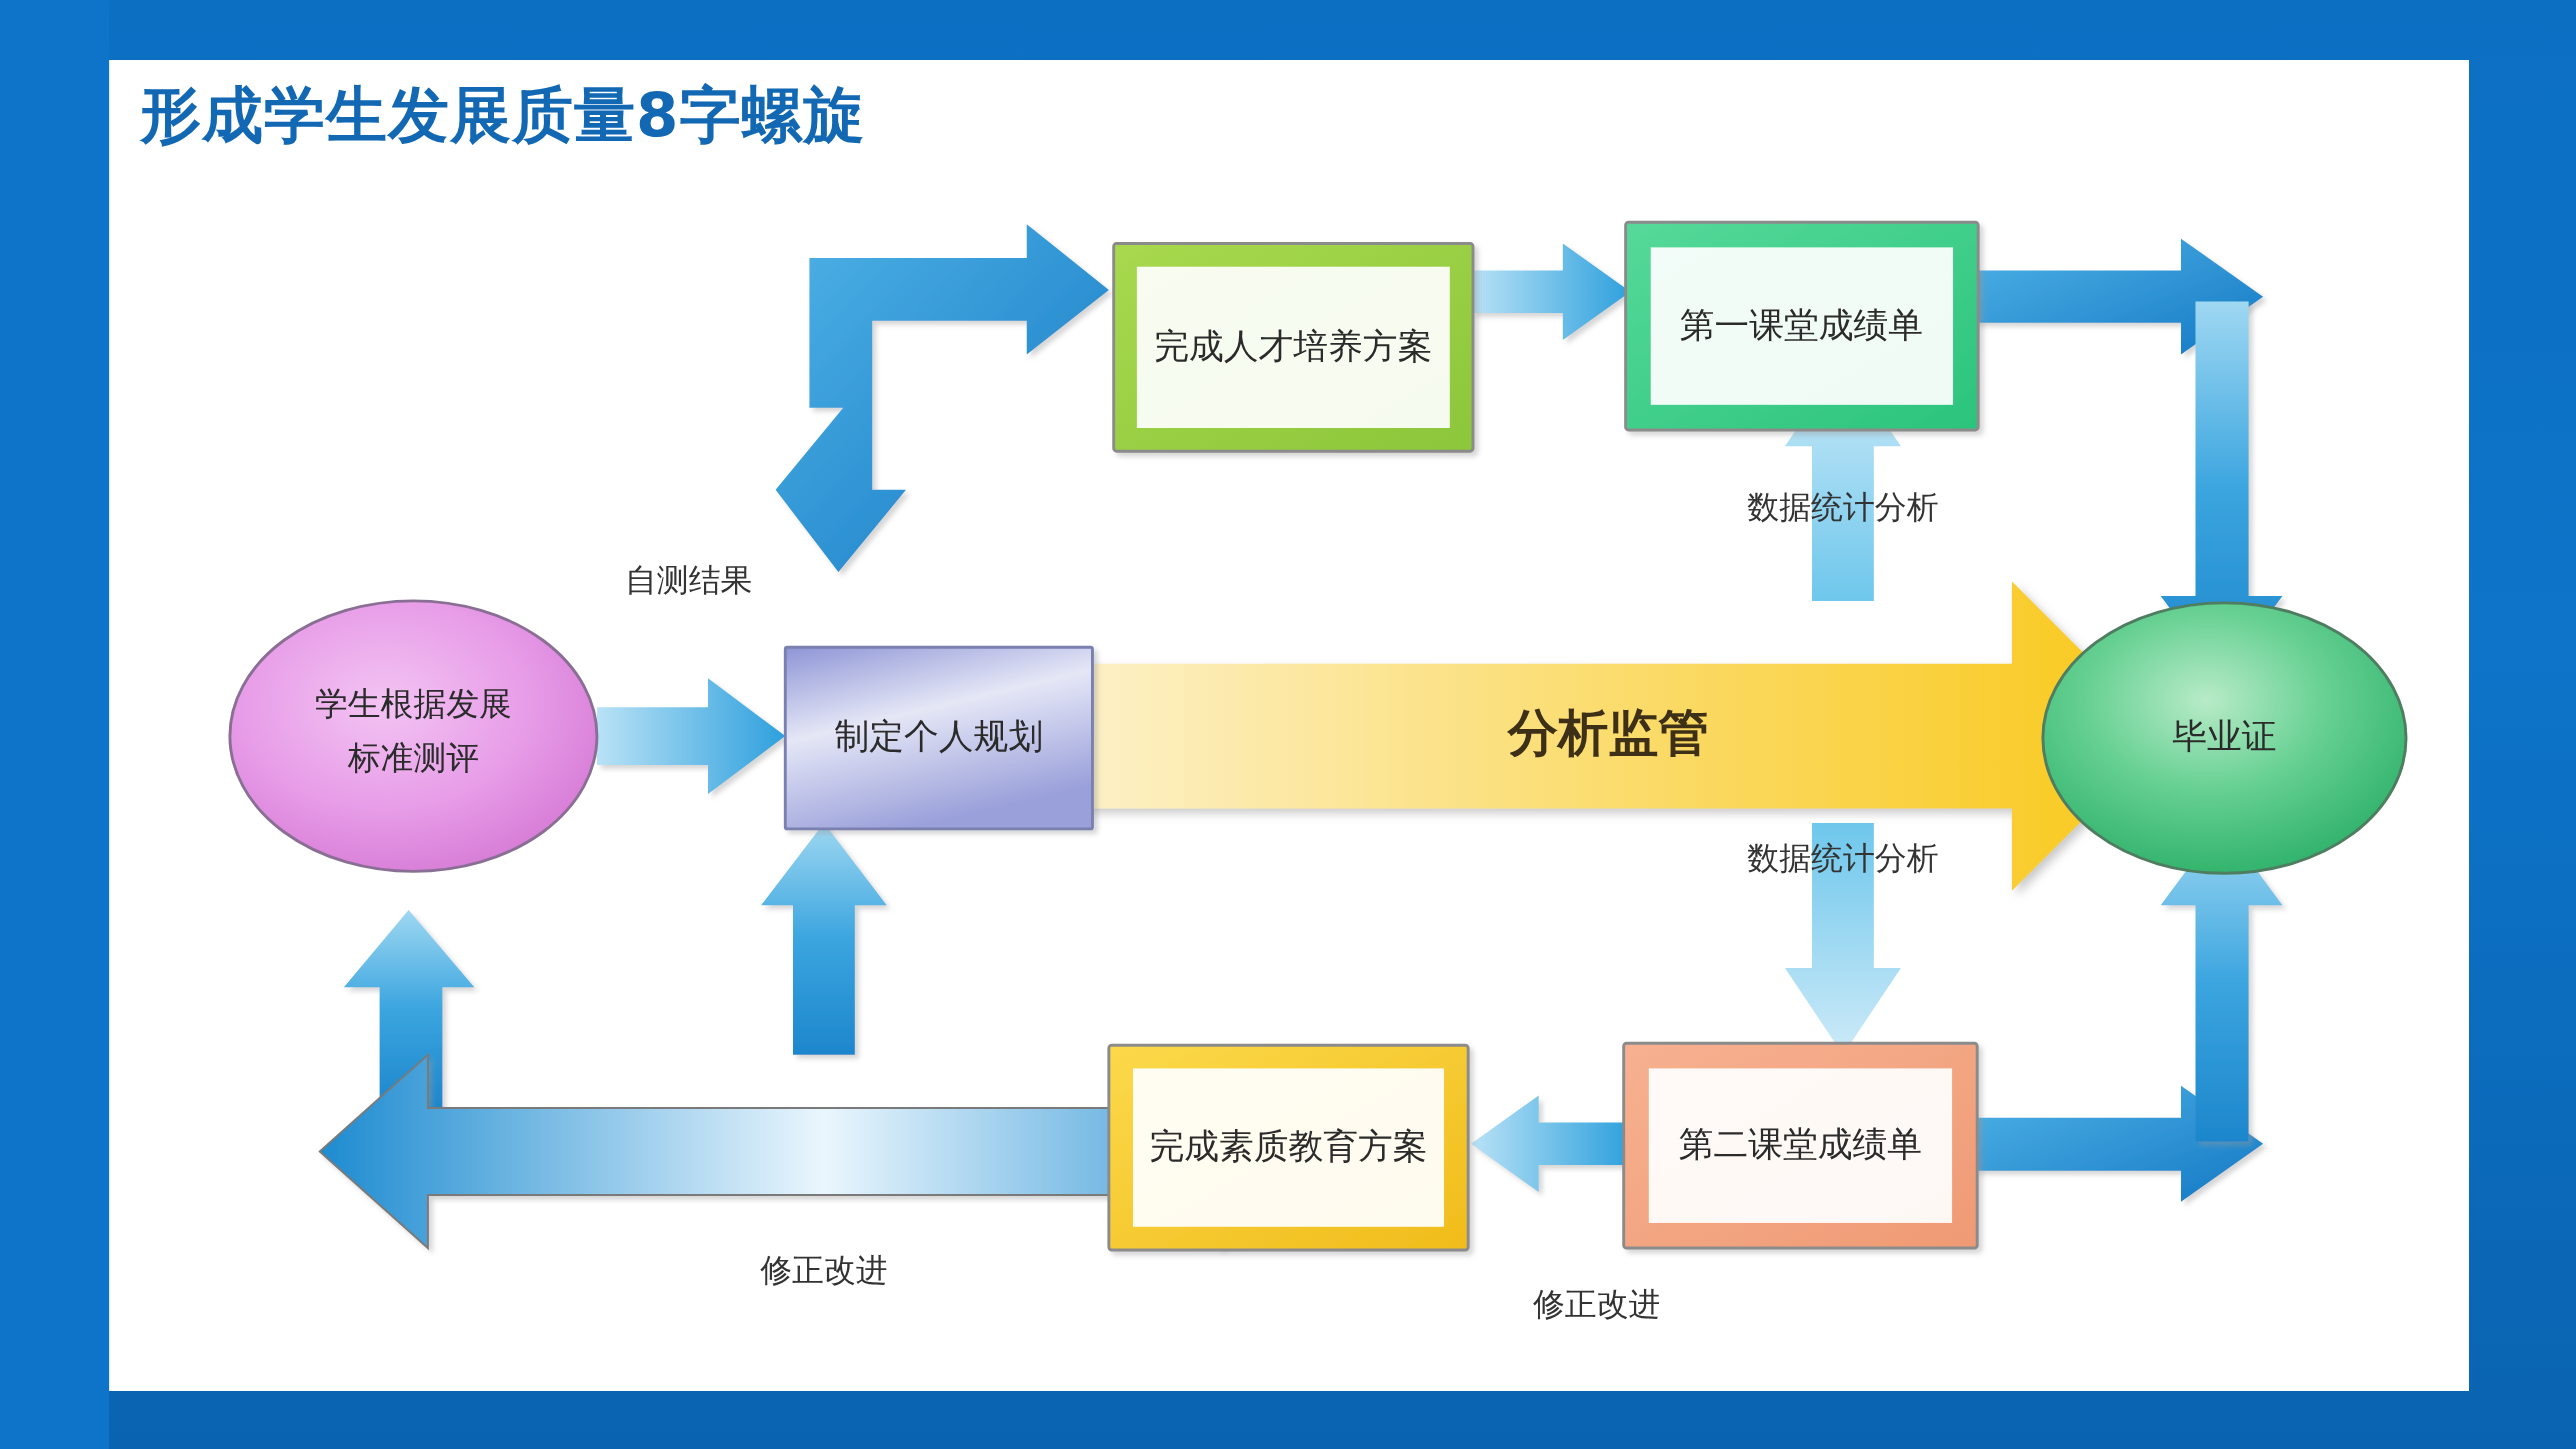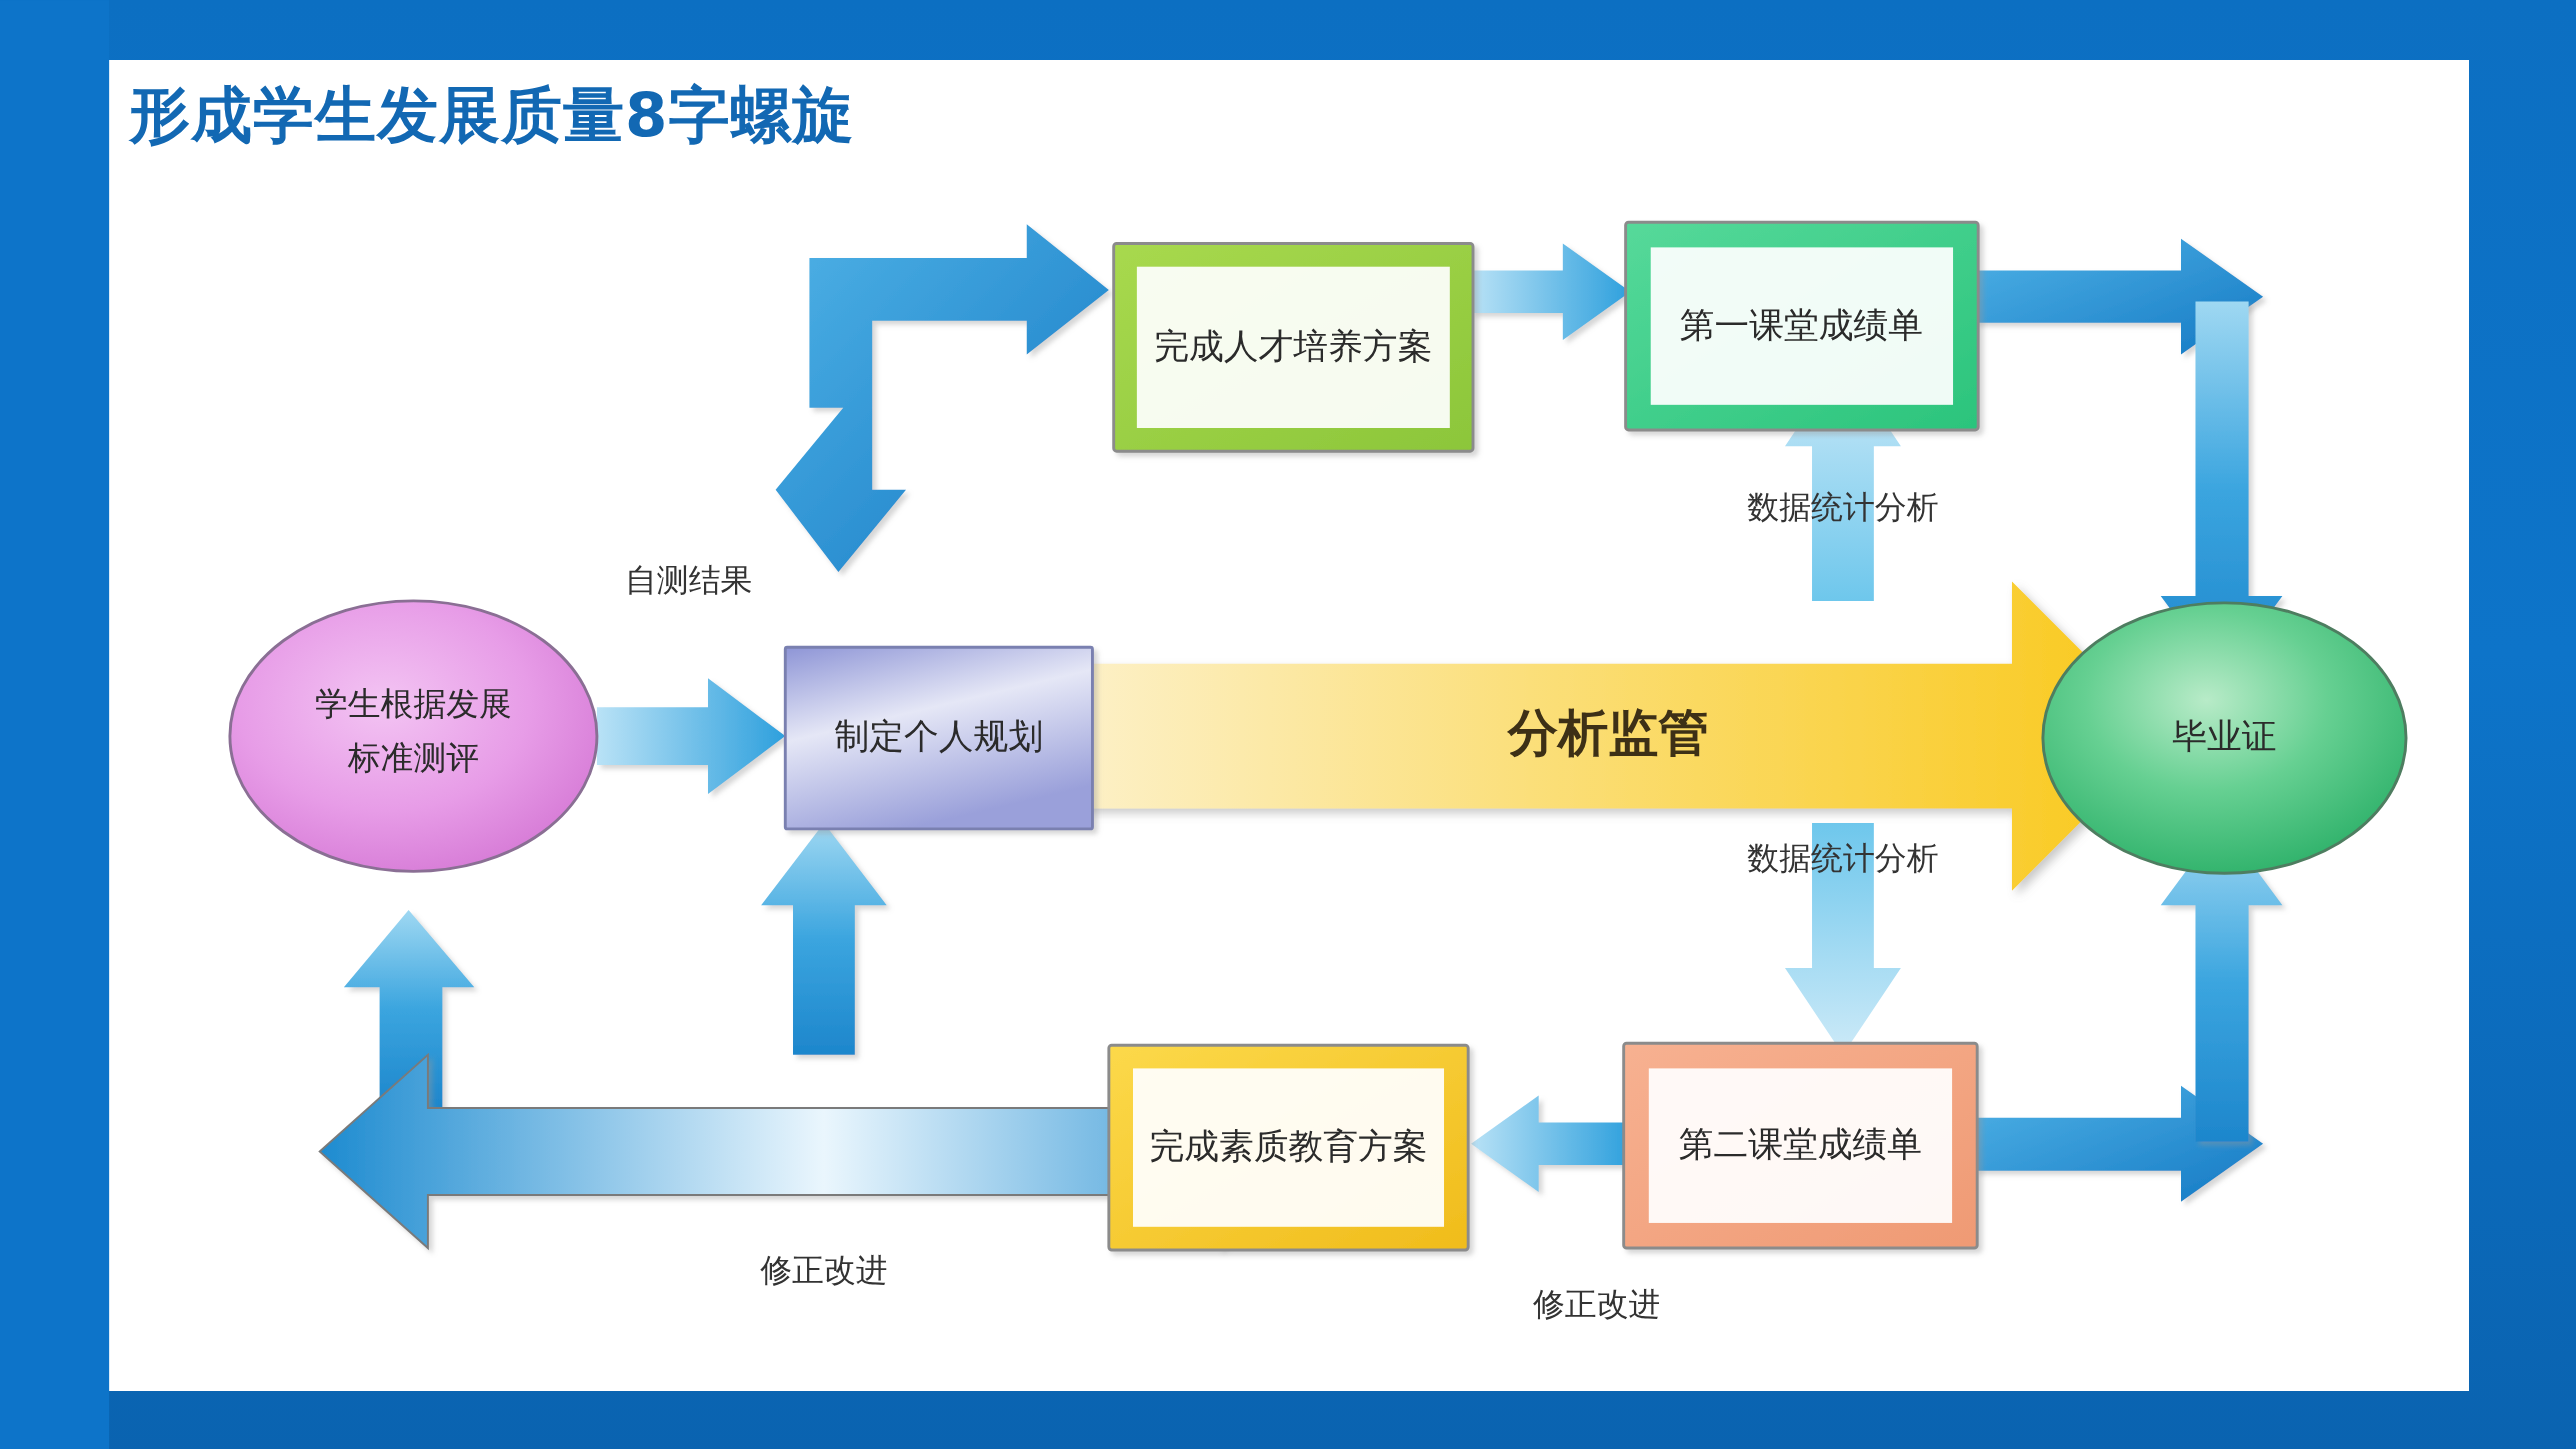--- a/index.html
+++ b/index.html
@@ -10,21 +10,21 @@
   #root{
     position:relative;width:2576px;height:1450px;
     background:linear-gradient(180deg,#0c6fc2 0%,#0d74c9 45%,#0a63b0 100%);
   }
   
   #canvas{
     position:absolute;left:109px;top:60px;width:2360px;height:1331px;
     background:#ffffff;
   }
   #slide-title{
-    position:absolute;left:129px;top:75px;
+    position:absolute;left:140px;top:75px;
     font-size:61px;font-weight:bold;color:#1268b3;
     letter-spacing:1px;white-space:nowrap;
     font-family:"DejaVu Sans","Liberation Sans",sans-serif;
   }
   #diagram{position:absolute;left:109px;top:60px;}
   .nodelabel{
     font-family:"DejaVu Sans","Liberation Sans",sans-serif;
     fill:#2b2b2b;font-size:36px;text-anchor:middle;
     dominant-baseline:middle;
   }

